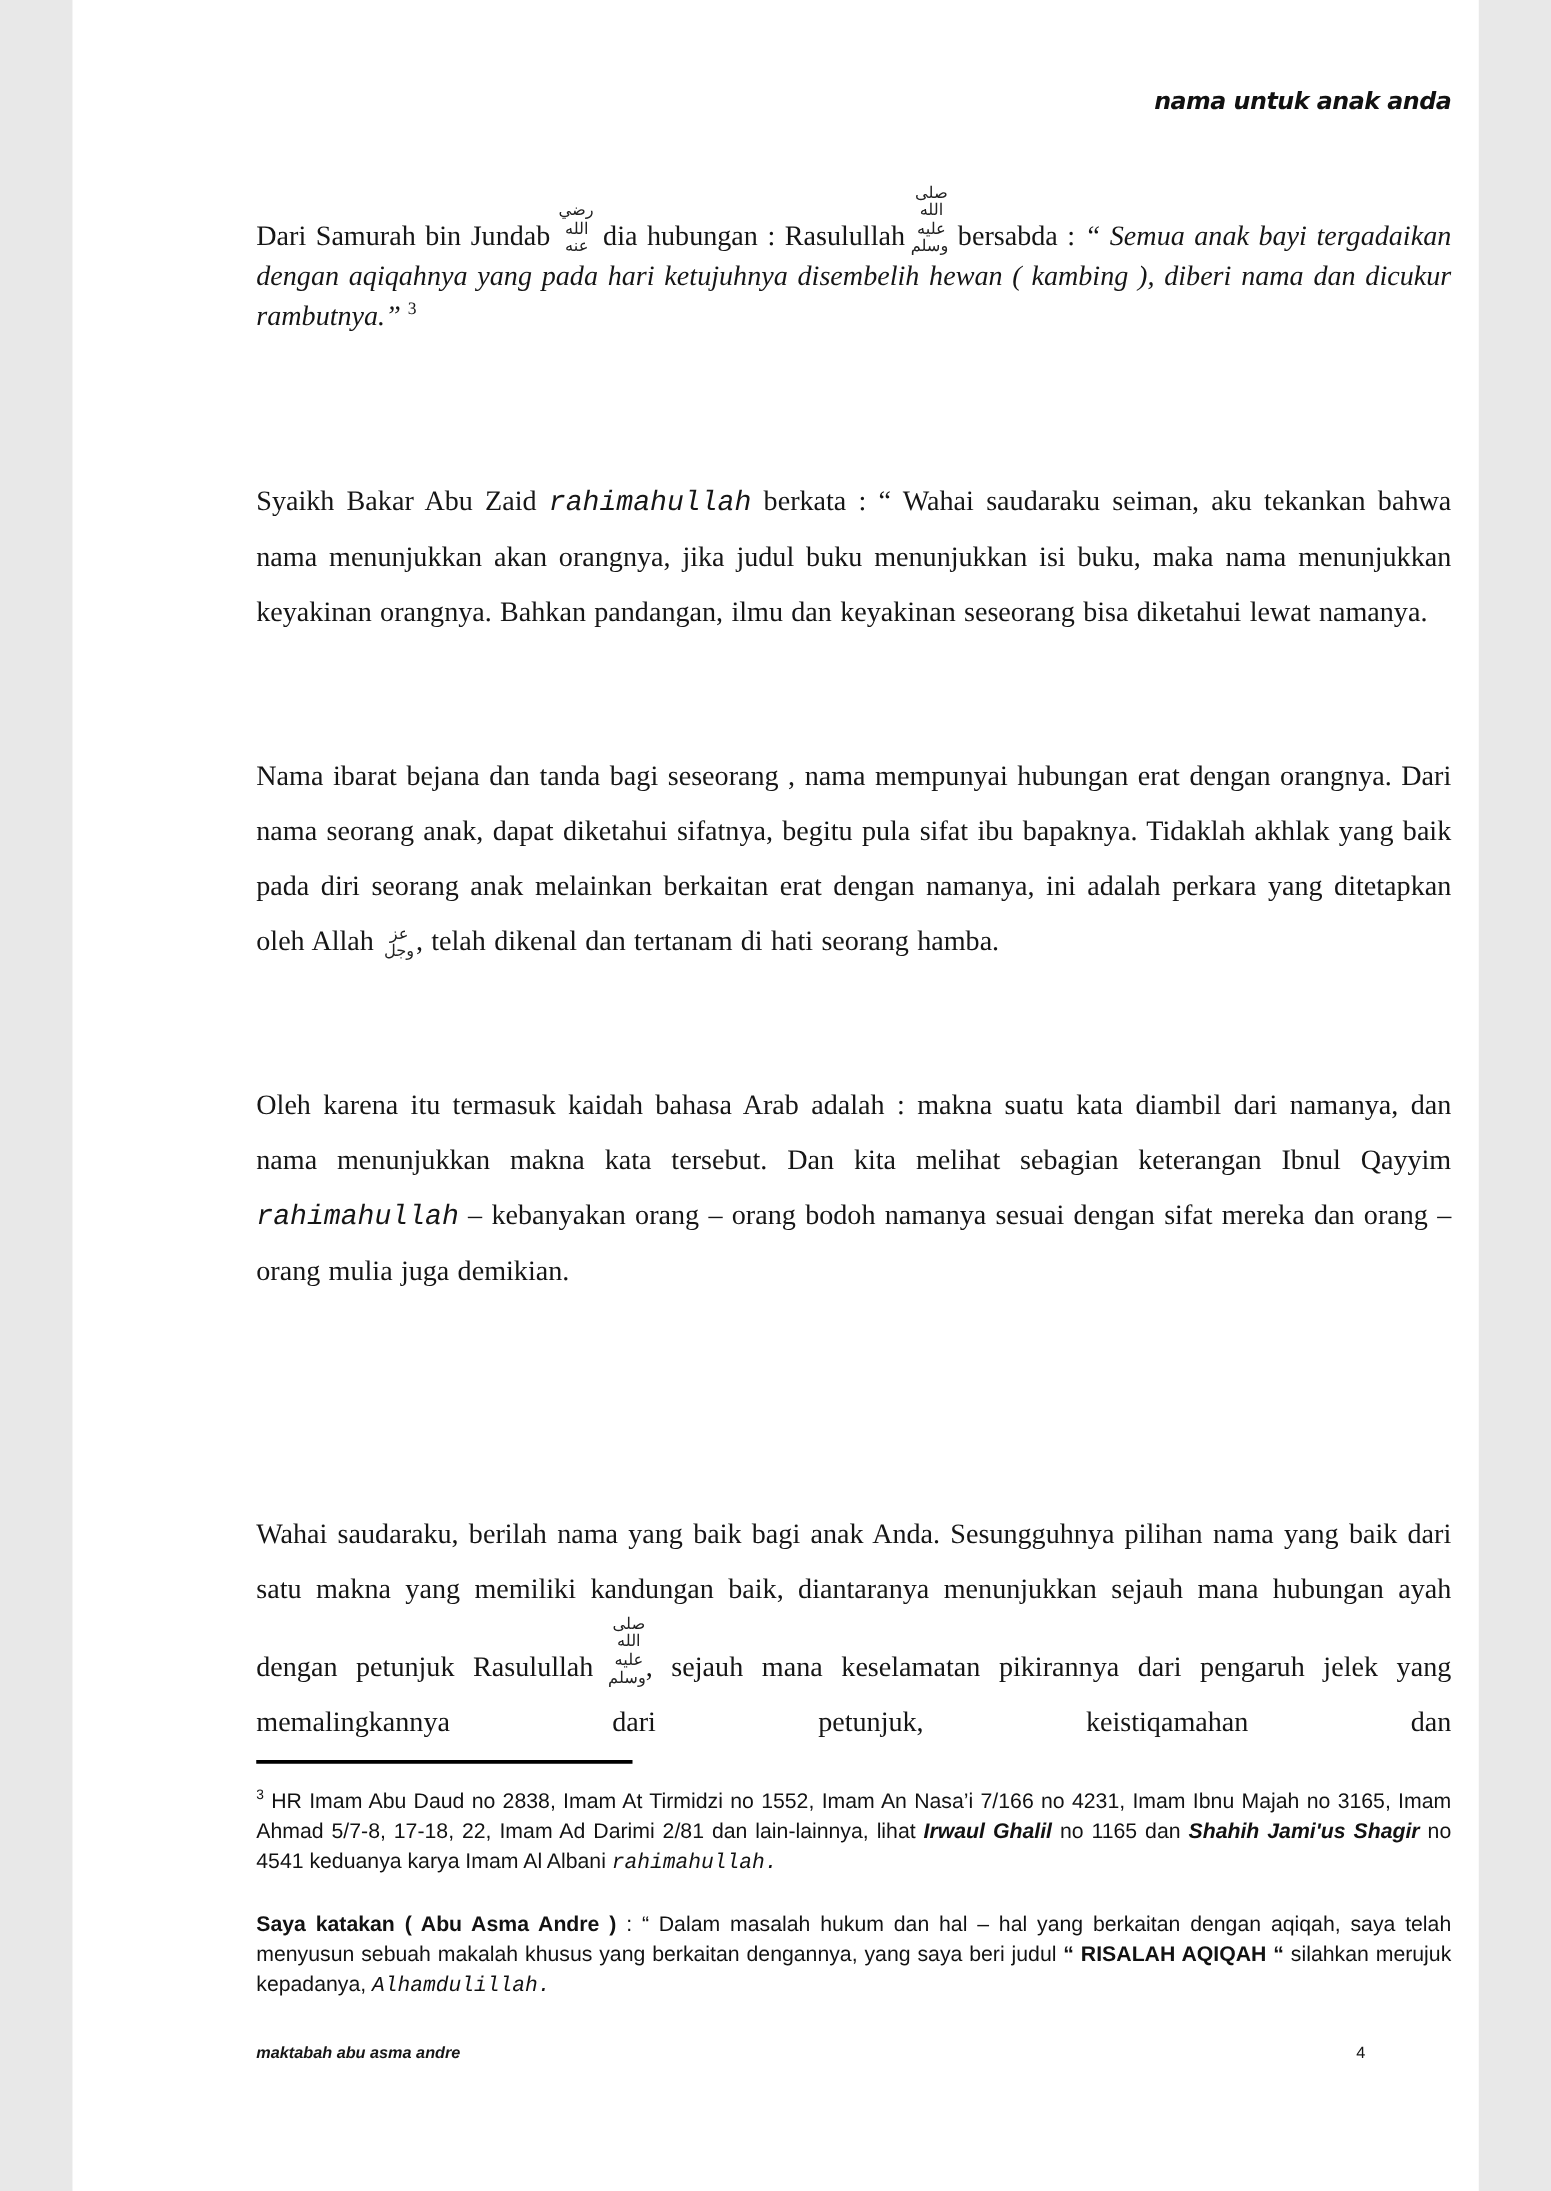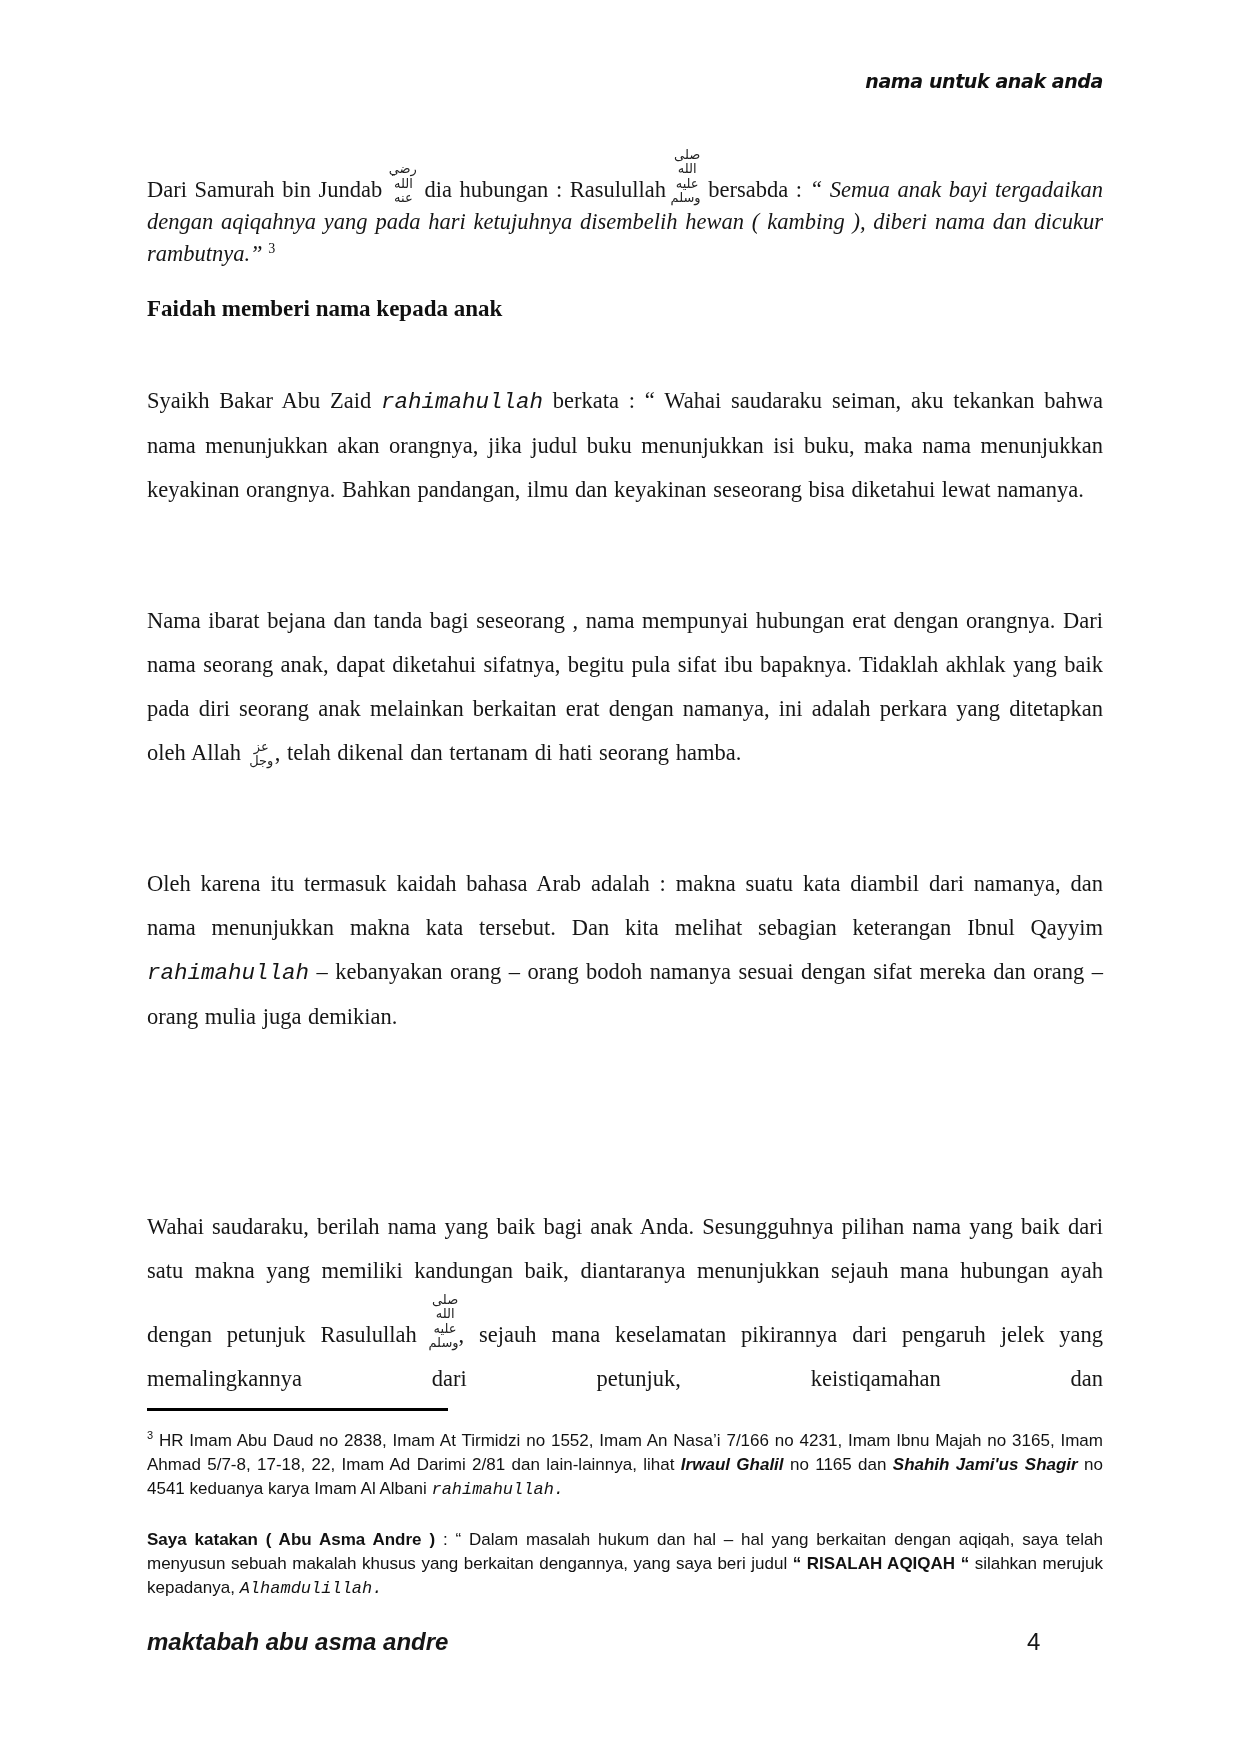--- a/index.html
+++ b/index.html
@@ -1,18 +1,18 @@
 <!DOCTYPE html>
 <html><head>
 <meta charset="utf-8">
 <style>
   html, body { margin: 0; padding: 0; background: #e8e8e8; }
   .page {
     position: relative;
-    width: 1241px;
+    width: 1125px;
     height: 1753px;
     margin: 0 auto;
     background: #ffffff;
     font-family: "Liberation Serif", serif;
     color: #161616;
     overflow: hidden;
   }
   .abs { position: absolute; left: 147px; width: 956px; }
 
   
@@ -99,42 +99,41 @@
   }
   .fn1 { top: 1429px; }
   .fn2 { top: 1528px; }
   .footnote b i, .footnote .bi { font-weight: bold; font-style: italic; }
   sup.fn-marker { font-size: 11px; vertical-align: super; line-height: 0; }
 
   
   .footer {
     top: 1630px;
     font-family: "Liberation Sans", "DejaVu Sans", sans-serif;
-    font-size: 24px;
+    font-size: 13px;
     line-height: 24px;
   }
   .footer-left { font-weight: bold; font-style: italic; }
   .page-num {
     position: absolute;
     left: 880px;
     top: 0;
     font-weight: normal;
     font-style: normal;
   }
 </style>
 </head>
 <body>
 
 <div class="page">
 
   <div class="abs header"><span>nama untuk anak anda</span></div>
 
   <p class="abs hadith"><span>Dari Samurah bin Jundab </span><span class="hon">رضي الله عنه</span><span> dia hubungan : Rasulullah </span><span class="hon">صلى الله عليه وسلم</span><span> bersabda : </span><span class="quote">“ Semua anak bayi tergadaikan dengan aqiqahnya yang pada hari ketujuhnya disembelih hewan ( kambing ), diberi nama dan dicukur rambutnya.” </span><sup class="ref">3</sup></p>
 
-  <h2 class="abs section-heading">Faidah memberi nama kepada anak</h2>
 
   <p class="abs body-para p2"><span>Syaikh Bakar Abu Zaid </span><span class="it">rahimahullah</span><span> berkata : “ Wahai saudaraku seiman, aku tekankan bahwa nama menunjukkan akan orangnya, jika judul buku menunjukkan isi buku, maka nama menunjukkan keyakinan orangnya. Bahkan pandangan, ilmu dan keyakinan seseorang bisa diketahui lewat namanya.</span></p>
 
   <p class="abs body-para p3"><span>Nama ibarat bejana dan tanda bagi seseorang , nama mempunyai hubungan erat dengan orangnya. Dari nama seorang anak, dapat diketahui sifatnya, begitu pula sifat ibu bapaknya. Tidaklah akhlak yang baik pada diri seorang anak melainkan berkaitan erat dengan namanya, ini adalah perkara yang ditetapkan oleh Allah </span><span class="hon">عز وجل</span><span>, telah dikenal dan tertanam di hati seorang hamba.</span></p>
 
   <p class="abs body-para p4"><span>Oleh karena itu termasuk kaidah bahasa Arab adalah : makna suatu kata diambil dari namanya, dan nama menunjukkan makna kata tersebut. Dan kita melihat sebagian keterangan Ibnul Qayyim </span><span class="it">rahimahullah</span><span> – kebanyakan orang – orang bodoh namanya sesuai dengan sifat mereka dan orang – orang mulia juga demikian.</span></p>
 
 
   <p class="abs body-para p6"><span>Wahai saudaraku, berilah nama yang baik bagi anak Anda. Sesungguhnya pilihan nama yang baik dari satu makna yang memiliki kandungan baik, diantaranya menunjukkan sejauh mana hubungan ayah dengan petunjuk Rasulullah </span><span class="hon">صلى الله عليه وسلم</span><span>, sejauh mana keselamatan pikirannya dari pengaruh jelek yang memalingkannya dari petunjuk, keistiqamahan dan</span></p>
 

